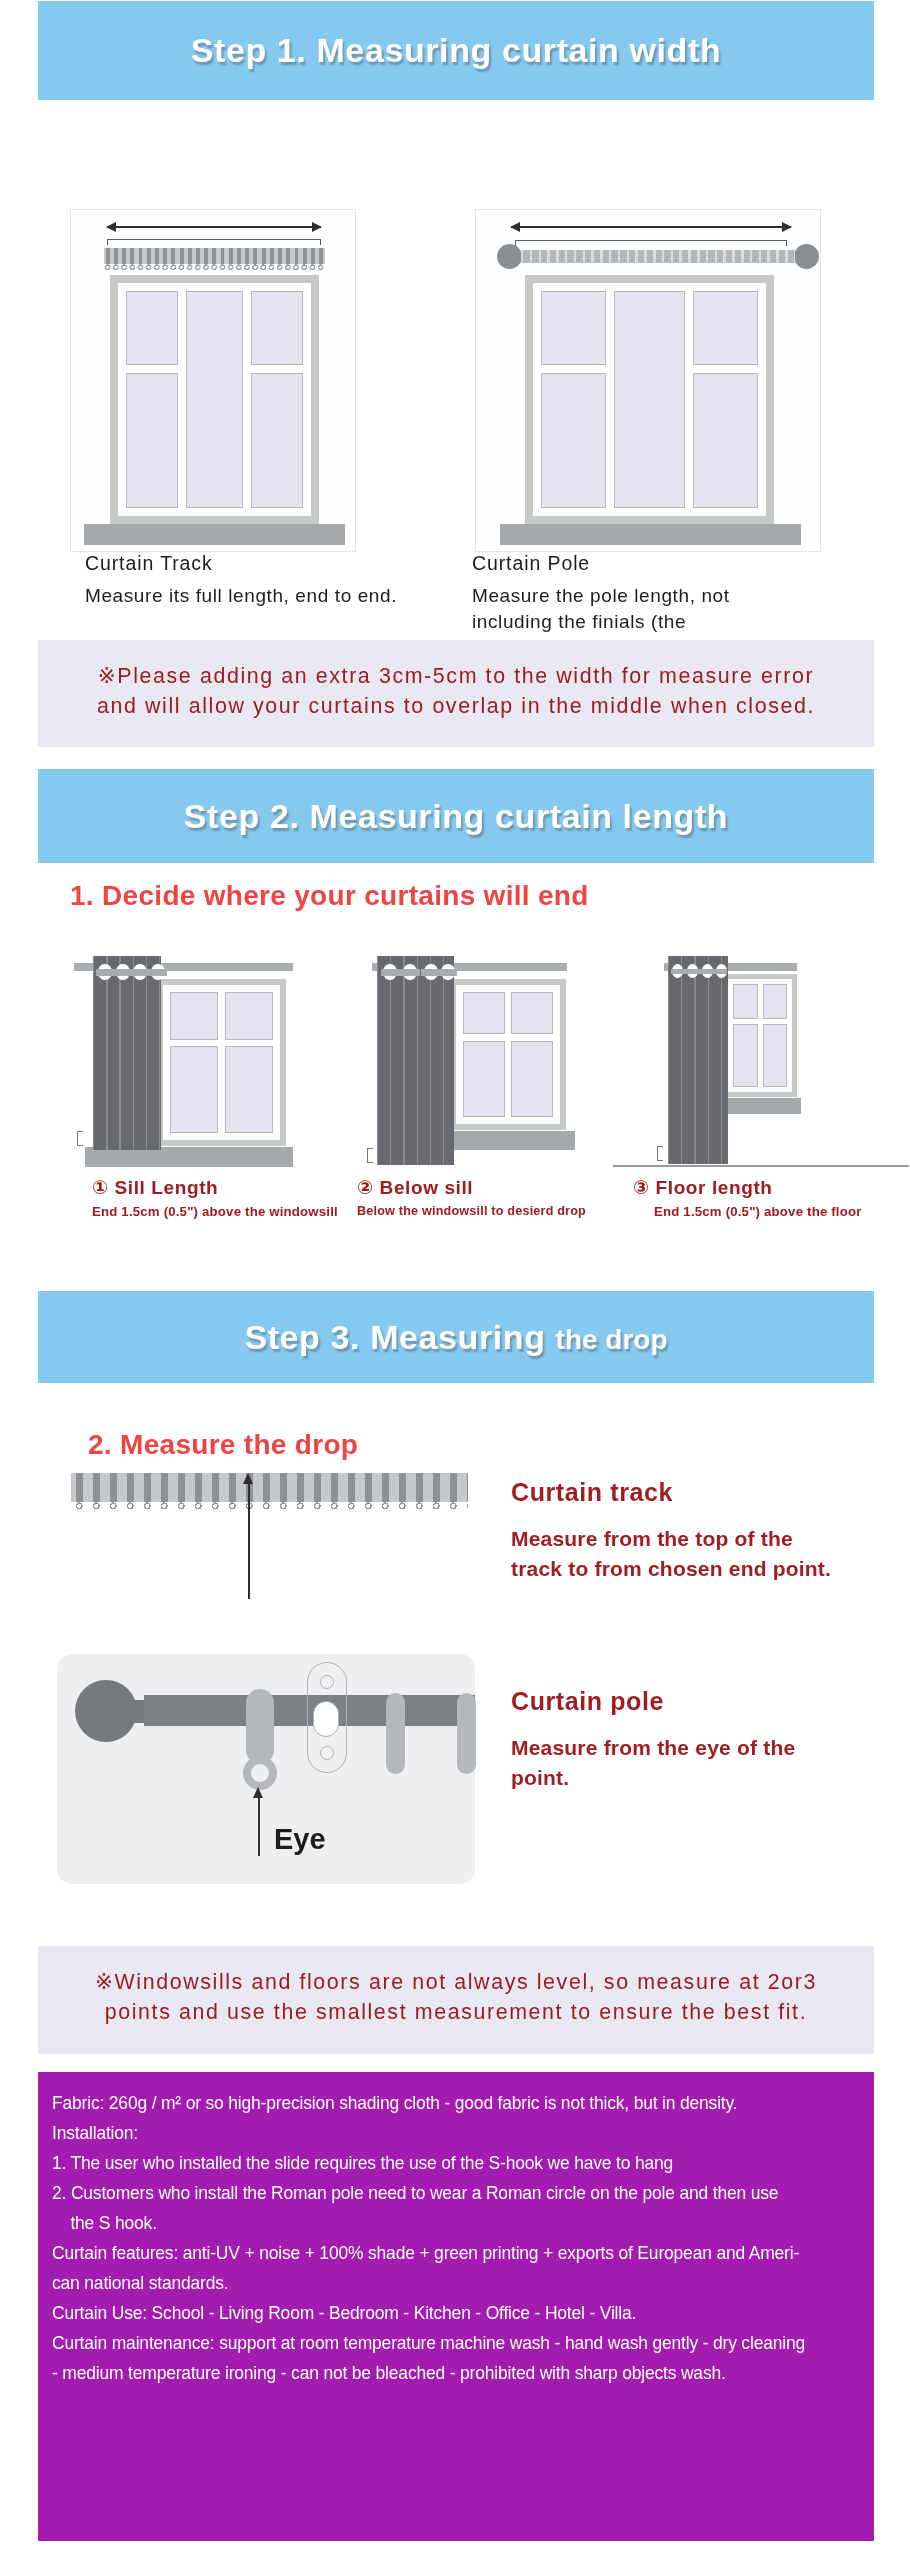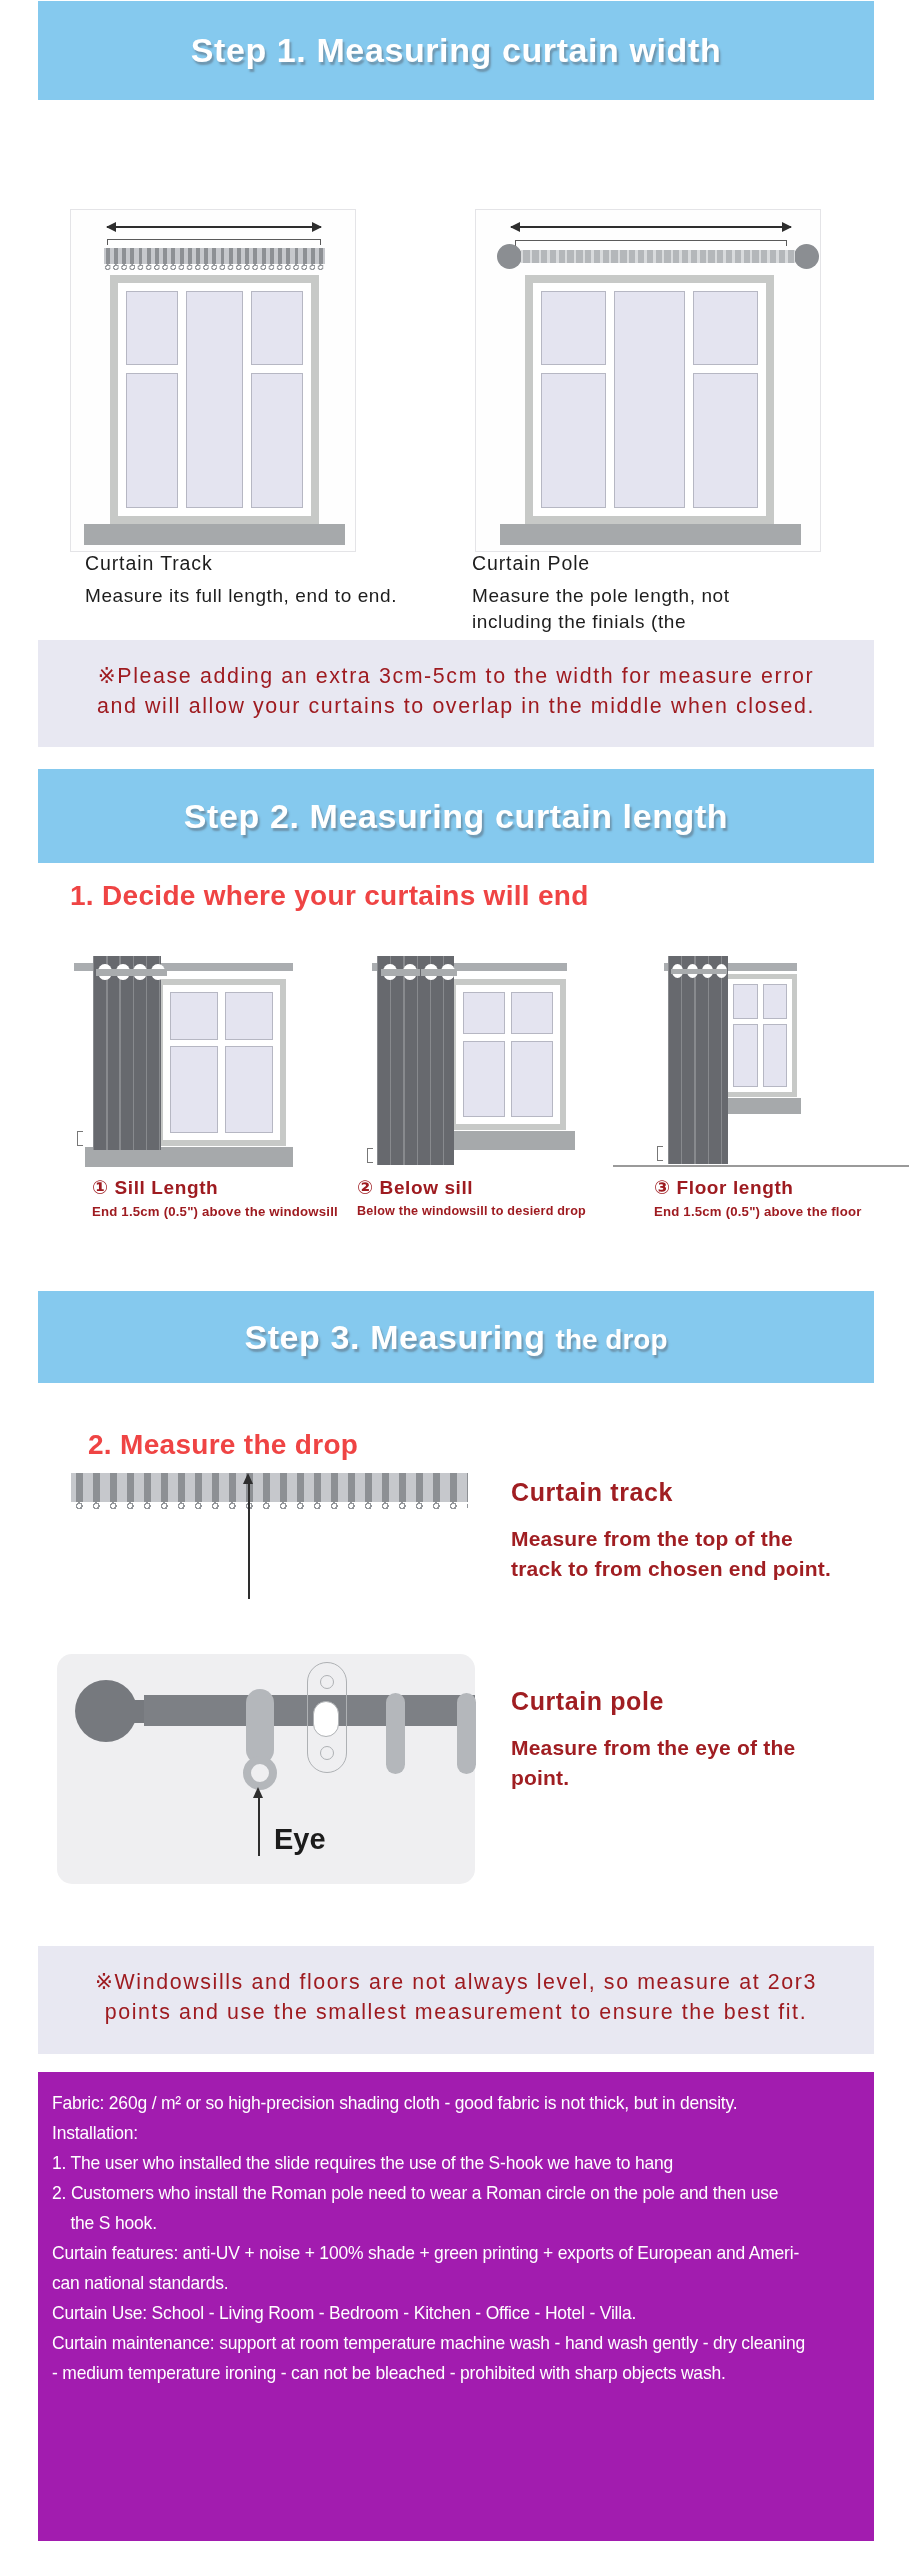--- a/index.html
+++ b/index.html
@@ -260,21 +260,21 @@
     <div class="gbar" style="left:2.5px; width:30px; height:5.7px;"></div>
     <div class="gbar" style="left:33px; width:26.4px; height:5.7px;"></div>
   </div>
   <div class="floor-line" style="left:613px; top:1165px; width:296px;"></div>
   <div class="tick" style="left:657px; top:1146px;"></div>
 
   <div class="opt-label" style="left:92px; top:1176px;">① Sill Length</div>
   <div class="opt-desc" style="left:92px; top:1204px; font-size:13.2px;">End 1.5cm (0.5") above the windowsill</div>
   <div class="opt-label" style="left:357px; top:1176px;">② Below sill</div>
   <div class="opt-desc" style="left:357px; top:1204px; font-size:12.6px;">Below the windowsill to desierd drop</div>
-  <div class="opt-label" style="left:654px; top:1176px;">③ Floor length</div>
+  <div class="opt-label" style="left:633px; top:1176px;">③ Floor length</div>
   <div class="opt-desc" style="left:654px; top:1204px; font-size:13.2px;">End 1.5cm (0.5") above the floor</div>
 
   <div class="banner banner3">
     <span>Step 3. Measuring</span><span class="sub">the drop</span>
   </div>
 
   <div class="heading heading2">2. Measure the drop</div>
 
   <div class="track-strip" style="left:71px; top:1473px; width:397px; height:29px;
        background-image:repeating-linear-gradient(90deg, transparent 0 5px, #8d9094 5px 12px, transparent 12px 17px);"></div>

